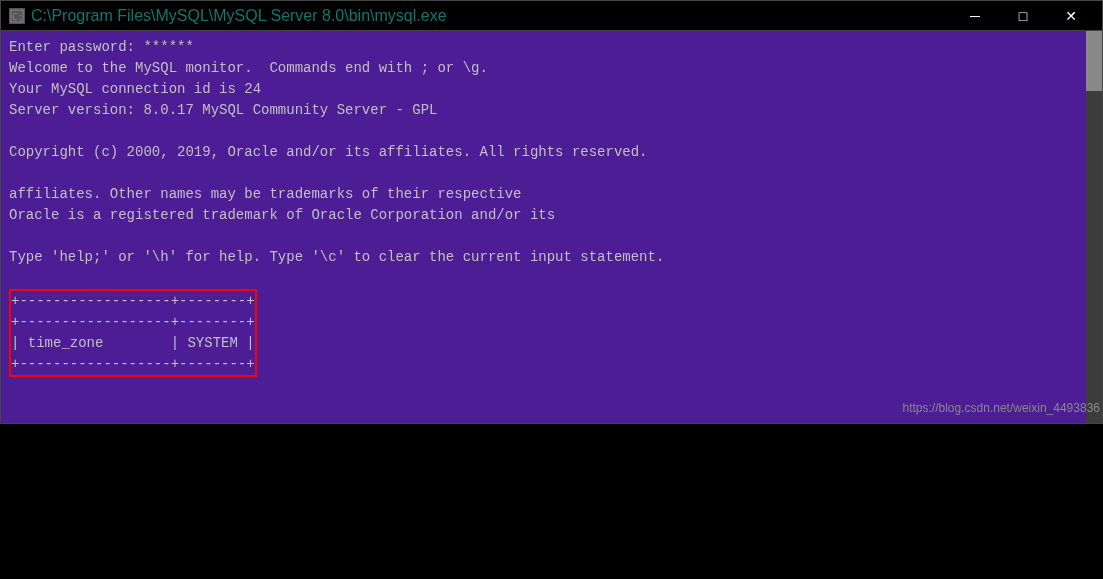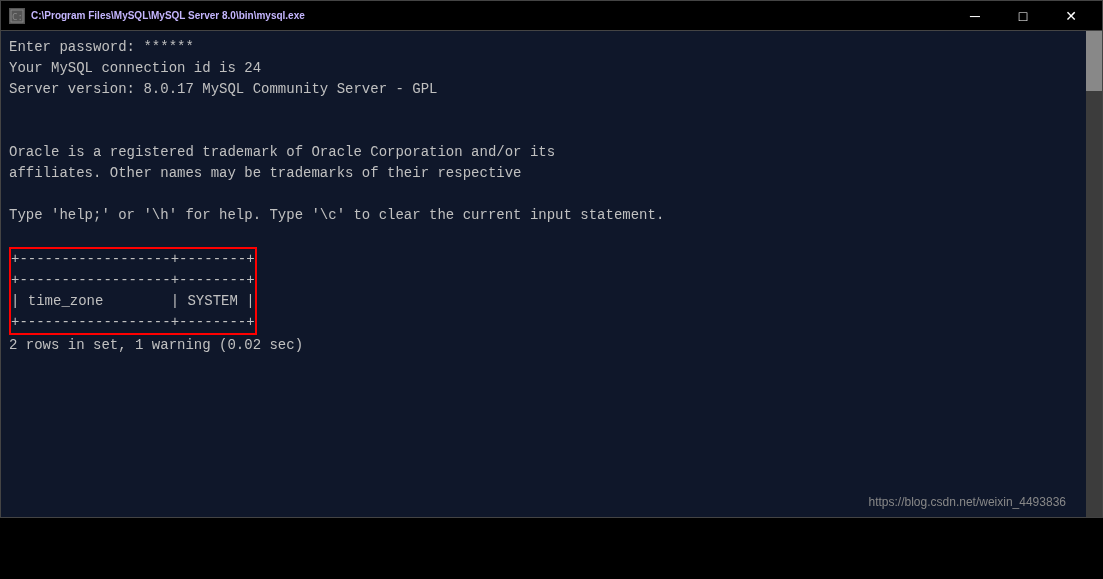--- a/index.html
+++ b/index.html
@@ -37,23 +37,22 @@
     .title-bar-icon {
       width: 16px;
       height: 16px;
       background: #555;
       display: flex;
       align-items: center;
       justify-content: center;
       font-size: 10px;
     }
     .title-bar-title {
-      font-size: 10px;
-      color: #c4b5fd;
-      font-weight: bold;
+      font-size: 16px;
+      color: #0f766e;
     }
     .title-bar-controls {
       display: flex;
       align-items: center;
       gap: 2px;
     }
     .title-btn {
       width: 46px;
       height: 30px;
       display: flex;
@@ -62,22 +61,22 @@
       font-size: 14px;
       cursor: pointer;
       color: #fff;
       background: transparent;
       border: none;
     }
 
     
     .terminal {
       width: 100%;
-      height: 488px;
-      background: #0f172a;
+      height: 394px;
+      background: #4c1d95;
       padding: 6px 8px;
       overflow: hidden;
       position: relative;
       border: 1px solid #444;
     }
 
     .line {
       white-space: pre;
       line-height: 1.5;
       color: #c0c0c0;
@@ -105,21 +104,21 @@
     .table-highlight {
       display: inline-block;
       border: 2px solid red;
       position: relative;
     }
 
     
     .watermark {
       position: absolute;
       bottom: 8px;
-      right: 36px;
+      right: 2px;
       color: #888;
       font-family: Arial, sans-serif;
       font-size: 12px;
     }
   </style>
 </head>
 <body>
 
 <div class="title-bar">
   <div class="title-bar-left">
@@ -138,41 +137,42 @@
   </div>
 </div>
 
 <div class="terminal">
   <div class="scrollbar">
     <div class="scrollbar-thumb"></div>
   </div>
 
   
   <div class="line">Enter password: ******</div>
+  <div class="line">Welcome to the MySQL monitor.  Commands end with ; or \g.</div>
   <div class="line">Your MySQL connection id is 24</div>
   <div class="line">Server version: 8.0.17 MySQL Community Server - GPL</div>
   <div class="line">&nbsp;</div>
+  <div class="line">Copyright (c) 2000, 2019, Oracle and/or its affiliates. All rights reserved.</div>
   <div class="line">&nbsp;</div>
+  <div class="line">affiliates. Other names may be trademarks of their respective</div>
   <div class="line">Oracle is a registered trademark of Oracle Corporation and/or its</div>
-  <div class="line">affiliates. Other names may be trademarks of their respective</div>
   <div class="line">&nbsp;</div>
   <div class="line">Type 'help;' or '\h' for help. Type '\c' to clear the current input statement.</div>
   <div class="line">&nbsp;</div>
 
   
   <div style="position: relative; display: inline-block;">
     <div class="table-highlight">
       <div class="line">+------------------+--------+</div>
       <div class="line">+------------------+--------+</div>
       <div class="line">| time_zone        | SYSTEM |</div>
       <div class="line">+------------------+--------+</div>
     </div>
   </div>
 
-  <div class="line">2 rows in set, 1 warning (0.02 sec)</div>
   <div class="line">&nbsp;</div>
 
   <div class="watermark">https://blog.csdn.net/weixin_4493836</div>
 </div>
 
 <style>
   @keyframes blink {
     0%, 100% { opacity: 1; }
     50% { opacity: 0; }
   }

